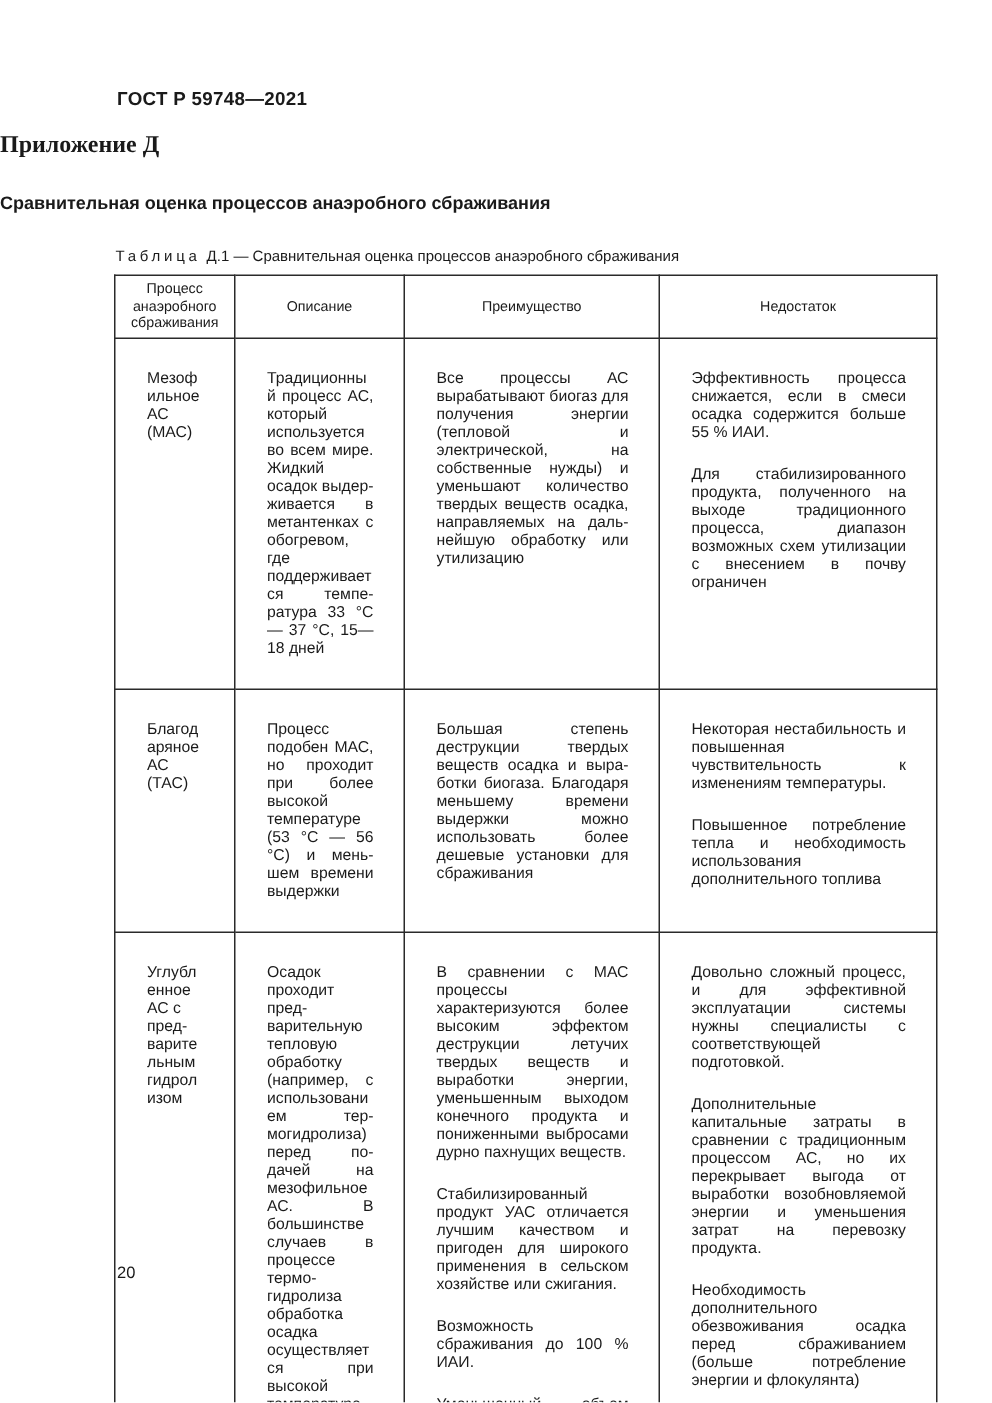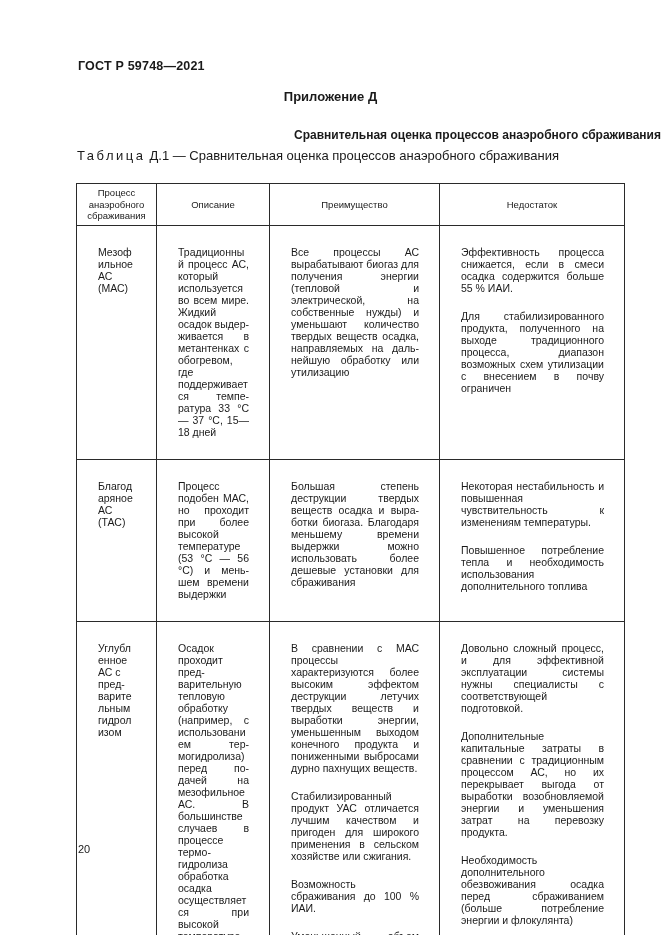--- a/index.html
+++ b/index.html
@@ -1,23 +1,23 @@
 <!DOCTYPE html>
 <html lang="ru"><head>
 <meta charset="utf-8">
 <style>
   html,body { margin:0; padding:0; background:#fff; }
   .page {
     position:relative; width:661px; height:935px; background:#ffffff;
     font-family:"Liberation Sans", sans-serif; color:#1a1a1a; overflow:hidden;
   }
   .doc-number { position:absolute; left:78px; top:59px; font-size:12.5px; font-weight:bold; letter-spacing:.2px; }
-  .appendix { position:absolute; left:0; top:90px; width:100%; text-align:center; font-size:13px; font-weight:bold; line-height:13px; }
-  .main-title { position:absolute; left:0; top:128px; width:100%; text-align:right; font-size:12px; font-weight:bold; }
-  .table-caption { position:absolute; left:77px; top:148px; font-size:13px; }
+  .appendix { position:absolute; left:0; top:90px; width:100%; font-size:16px; font-weight:bold; line-height:13px;font-family:Liberation Serif, serif; }
+  .main-title { position:absolute; left:0; top:128px; width:100%; text-align:left; font-size:12px; font-weight:bold; }
+  .table-caption { position:absolute; left:77px; top:166px; font-size:10px; }
   .table-caption .cap-word { letter-spacing:2.5px; margin-right:4px; }
   .tbl-wrap { position:absolute; left:76px; top:183px; }
   table.cmp { border-collapse:collapse; width:548px; table-layout:fixed;padding-left:40px; }
   table.cmp th, table.cmp td { border:1px solid #2a2a2a; }
   table.cmp th {
     font-size:9.5px; font-weight:normal; text-align:center; vertical-align:middle;
     padding:3px 4px; line-height:11.5px; height:34px;
   }
   table.cmp td { vertical-align:top; padding:4px 4px 5px 5px; font-size:10.5px; }
   td p { margin:16px; line-height:12px; text-align:justify; hyphens:manual; overflow-wrap:break-word; }

